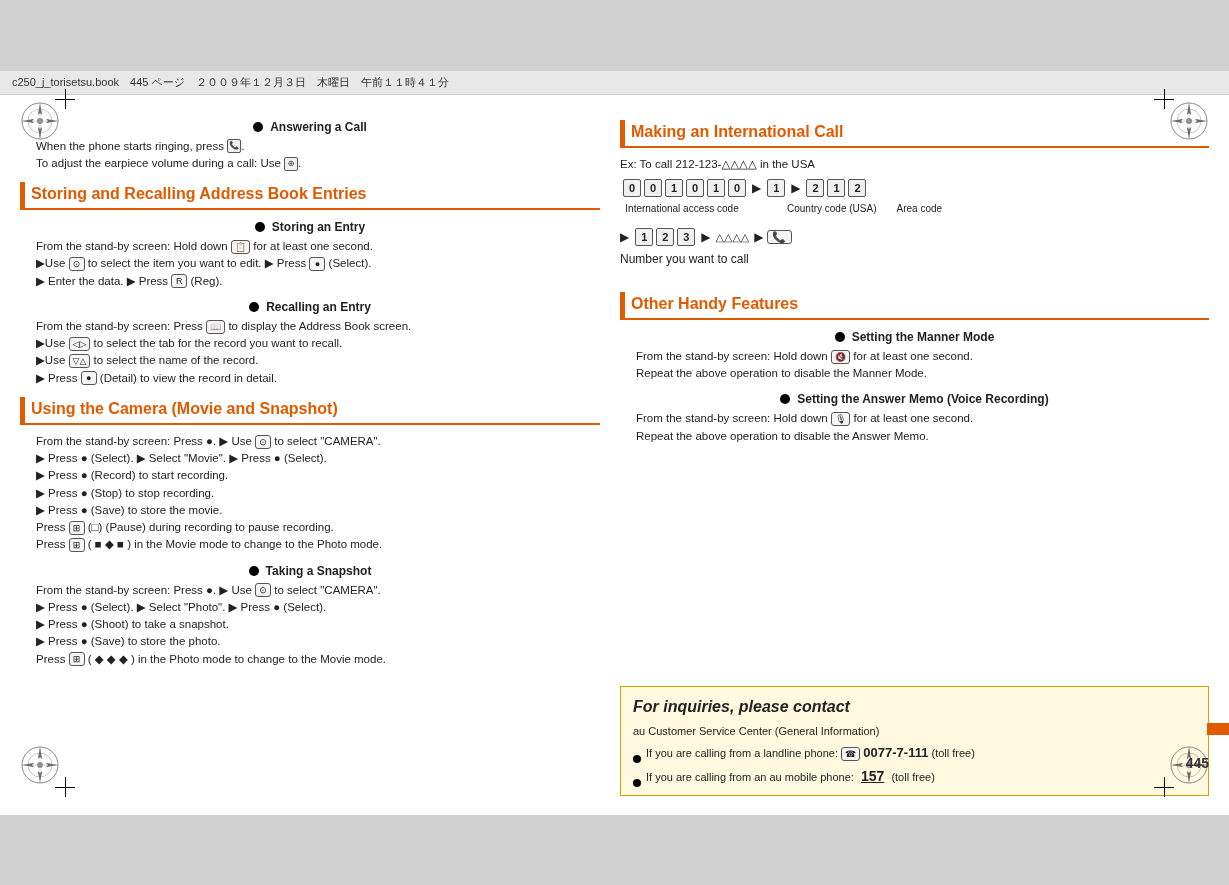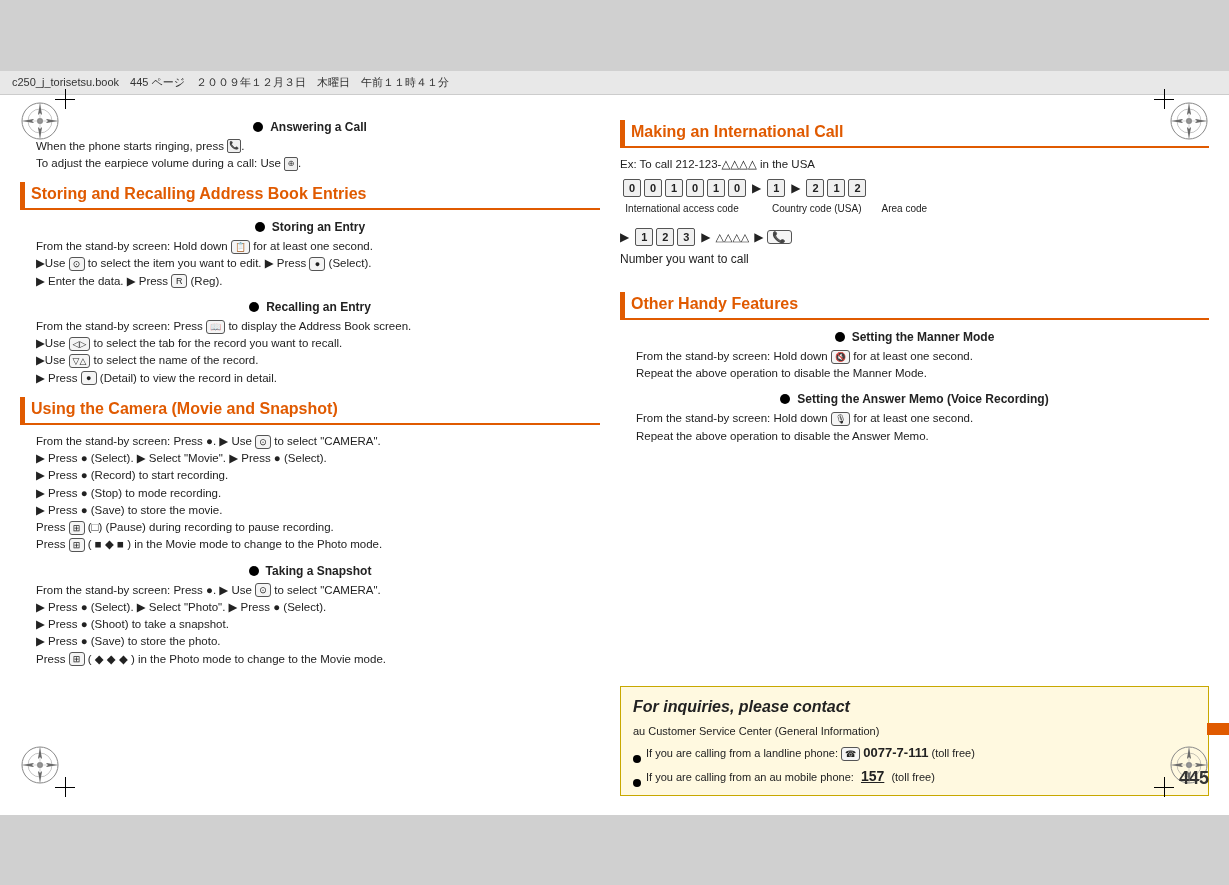--- a/index.html
+++ b/index.html
@@ -210,22 +210,22 @@
       border-radius: 50%;
       background: #000;
       flex-shrink: 0;
       margin-top: 3px;
     }
 
     
     .page-num {
       position: absolute;
       right: 20px;
-      bottom: 26px;
-      font-size: 18px;
+      bottom: 44px;
+      font-size: 14px;
       font-weight: bold;
       color: #333;
     }
 
     
     .jp-tab {
       position: absolute;
       right: 0;
       bottom: 80px;
       width: 22px;
@@ -382,21 +382,21 @@
         </div>
       </div>
 
       <div>
         <div class="section-header section-header-left">Using the Camera (Movie and Snapshot)</div>
 
         <div class="indent">
           <div>From the stand-by screen: Press ●. ▶ Use <span class="key-btn">⊙</span> to select "CAMERA".</div>
           <div>▶ Press ● (Select). ▶ Select "Movie". ▶ Press ● (Select).</div>
           <div>▶ Press ● (Record) to start recording.</div>
-          <div>▶ Press ● (Stop) to mode recording.</div>
+          <div>▶ Press ● (Stop) to stop recording.</div>
           <div>▶ Press ● (Save) to store the movie.</div>
           <div>Press <span class="key-btn">⊞</span> (□) (Pause) during recording to pause recording.</div>
           <div>Press <span class="key-btn">⊞</span> ( ■ ◆ ■ ) in the Movie mode to change to the Photo mode.</div>
         </div>
 
         <div class="sub-header">
           <span class="bullet-circle"></span>
           <span>Taking a Snapshot</span>
         </div>
         <div class="indent">
@@ -437,21 +437,21 @@
 
             <div class="num-group">
               <div class="num-box">2</div>
               <div class="num-box">1</div>
               <div class="num-box">2</div>
             </div>
           </div>
 
           <div style="display: flex; font-size: 10px; margin-top: 0; padding-left: 2px;">
             <div style="width: 120px; text-align: center;">International access code</div>
-            <div style="margin-left: 30px; display: flex; flex-direction: column; align-items: flex-start;">
+            <div style="margin-left: 45px; display: flex; flex-direction: column; align-items: flex-start;">
               <span>Country code (USA)</span>
             </div>
             <div style="margin-left: 20px;">Area code</div>
           </div>
 
           <div class="num-row" style="margin-top: 12px;">
             <span style="font-size:12px; margin-right: 3px;">▶</span>
             <div class="num-group">
               <div class="num-box">1</div>
               <div class="num-box">2</div>

